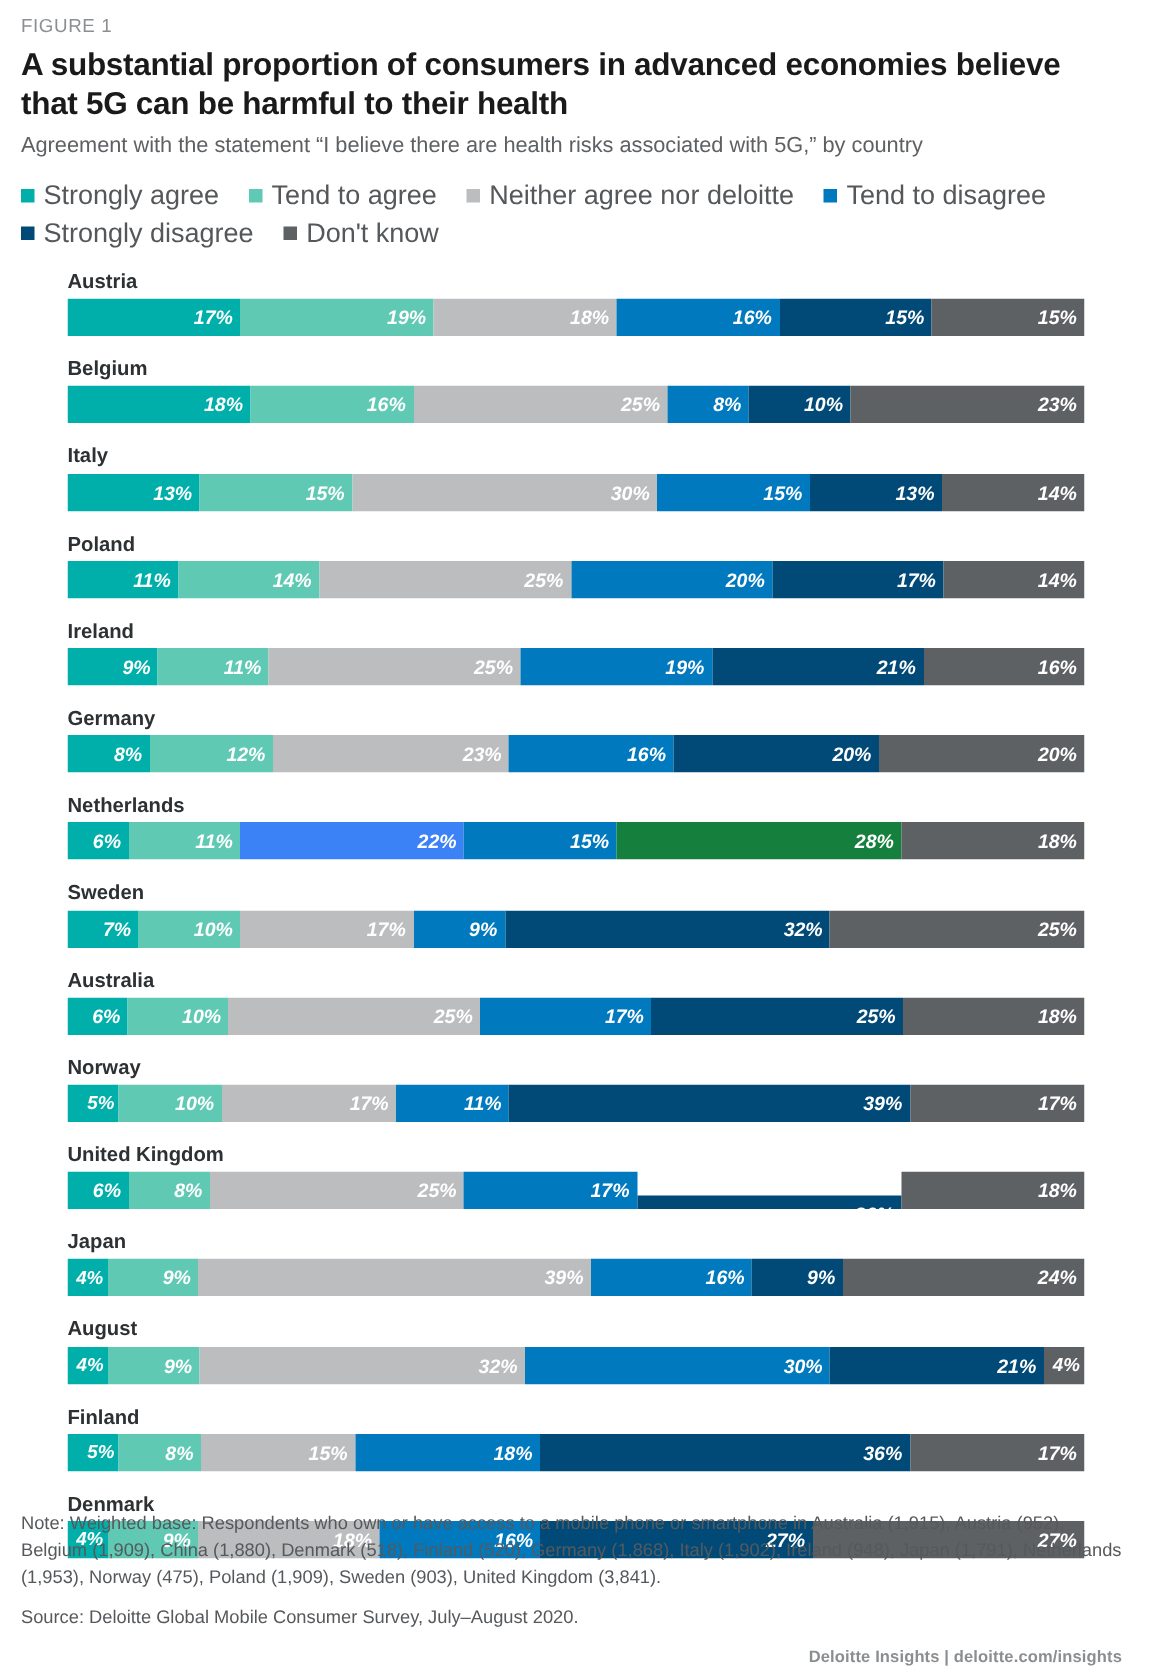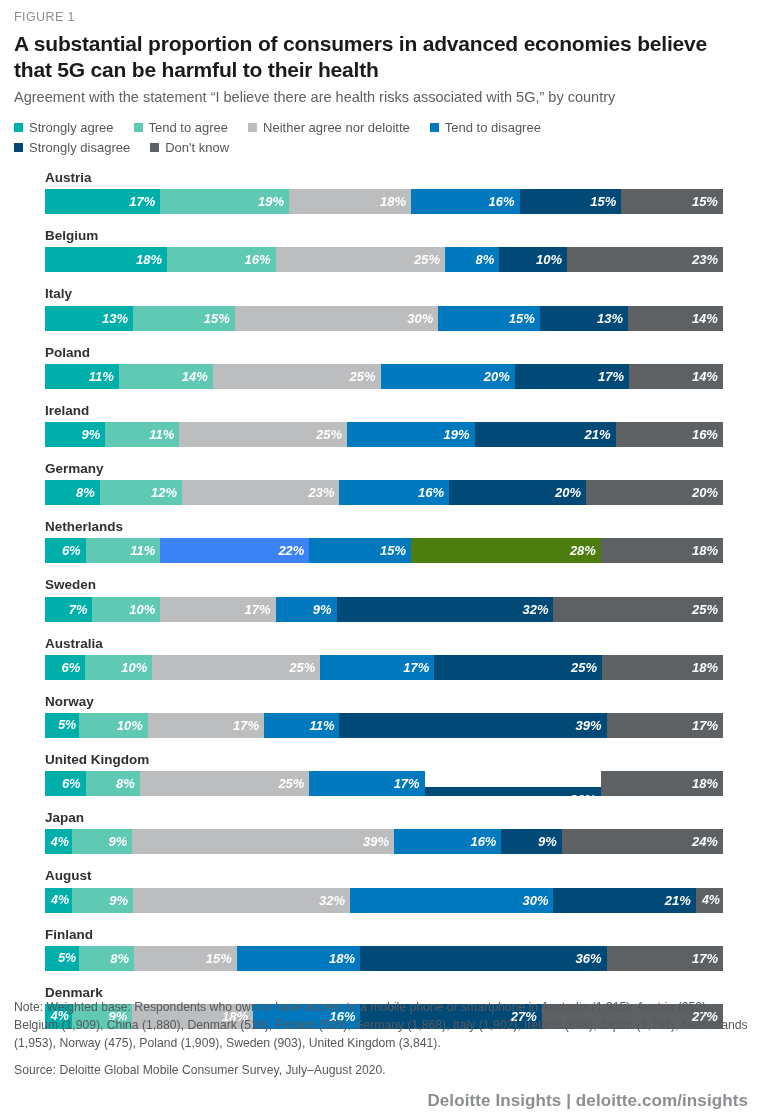--- a/index.html
+++ b/index.html
@@ -65,21 +65,21 @@
     white-space: nowrap;
   }
   .legend-swatch {
     width: 9px;
     height: 9px;
     margin-right: 6px;
     flex: none;
     display: inline-block;
   }
   .legend-text {
-    font-size: 13px;
+    font-size: 18px;
     color: #55585b;
     line-height: 1;
   }
 
   
   .chart {
     margin-left: 31px;
     width: 678px;
   }
   .bar-group {
@@ -127,21 +127,21 @@
     margin: 0 0 8px 0;
   }
   .source {
     font-size: 12.2px;
     color: #56595c;
     line-height: 1.5;
     margin: 0 0 12px 0;
   }
   .brand {
     text-align: right;
-    font-size: 17px;
+    font-size: 11px;
     font-weight: bold;
     color: #8b8e91;
     letter-spacing: 0.1px;
   }
 </style>
 </head>
 <body>
 
 <div class="figure">
 
@@ -327,21 +327,21 @@
           </div>
           <div class="seg" title="Tend to agree" style="background: rgb(95, 201, 180); width: 11%;">
             <span>11%</span>
           </div>
           <div class="seg" title="Neither agree nor disagree" style="background: #3b82f6; width: 22%;">
             <span>22%</span>
           </div>
           <div class="seg" title="Tend to disagree" style="background: rgb(0, 121, 190); width: 15%;">
             <span>15%</span>
           </div>
-          <div class="seg" title="Strongly disagree" style="background: #4d7c0f; width: 28%;">
+          <div class="seg" title="Strongly disagree" style="background: #15803d; width: 28%;">
             <span>28%</span>
           </div>
           <div class="seg" title="Don't know" style="background: rgb(94, 97, 100); width: 18%;">
             <span>18%</span>
           </div>
         </div>
       </div>
       <div class="bar-group">
         <div class="bar-label">Sweden</div>
         <div class="bar">

